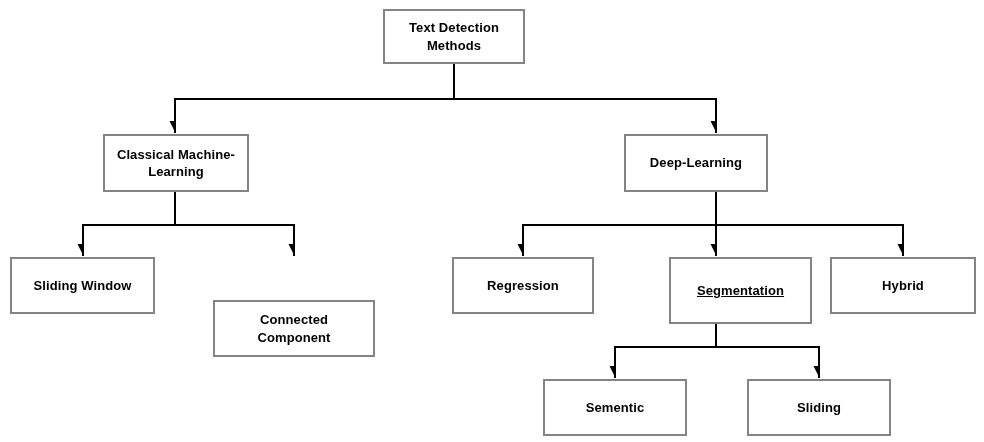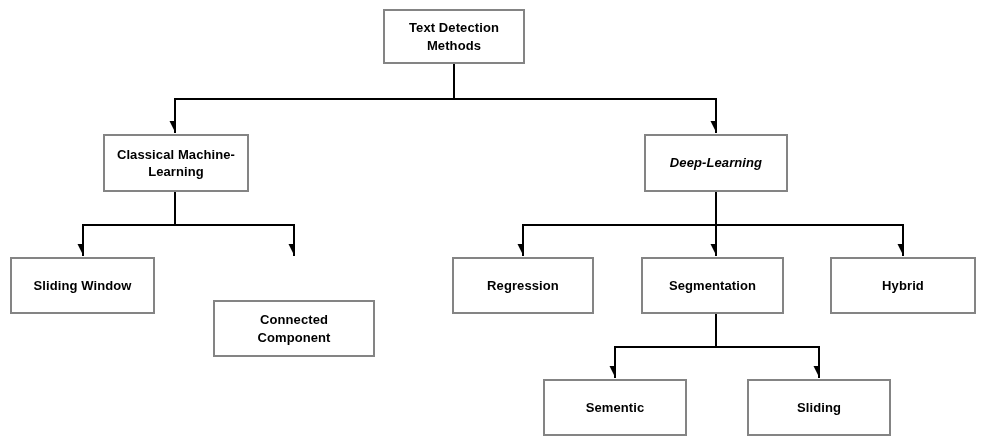--- a/index.html
+++ b/index.html
@@ -81,30 +81,30 @@
       <line x1="819" y1="347" x2="819" y2="377" marker-end="url(#arrowhead)"></line>
     </g>
   </svg>
 
   <div class="node" style="left:383px; top:9px;   width:142px; height:55px;">Text Detection
 Methods</div>
 
   <div class="node" style="left:103px; top:134px; width:146px; height:58px;">Classical Machine-
 Learning</div>
 
-  <div class="node" style="left:644px; top:134px; width:144px; height:58px;font-style:italic;">Deep-Learning</div>
+  <div class="node" style="left:624px; top:134px; width:144px; height:58px;">Deep-Learning</div>
 
   <div class="node" style="left:10px;  top:257px; width:145px; height:57px;">Sliding Window</div>
 
   <div class="node" style="left:213px; top:257px; width:162px; height:57px;margin-top:43px;">Connected
 Component</div>
 
   <div class="node" style="left:452px; top:257px; width:142px; height:57px;">Regression</div>
 
-  <div class="node" style="left:641px; top:257px; width:143px; height:57px;">Segmentation</div>
+  <div class="node" style="left:669px; top:257px; width:143px; height:67px;text-decoration:underline;">Segmentation</div>
 
   <div class="node" style="left:830px; top:257px; width:146px; height:57px;">Hybrid</div>
 
   <div class="node" style="left:543px; top:379px; width:144px; height:57px;">Sementic</div>
 
   <div class="node" style="left:747px; top:379px; width:144px; height:57px;">Sliding</div>
 
 </div>
 
 </body></html>

